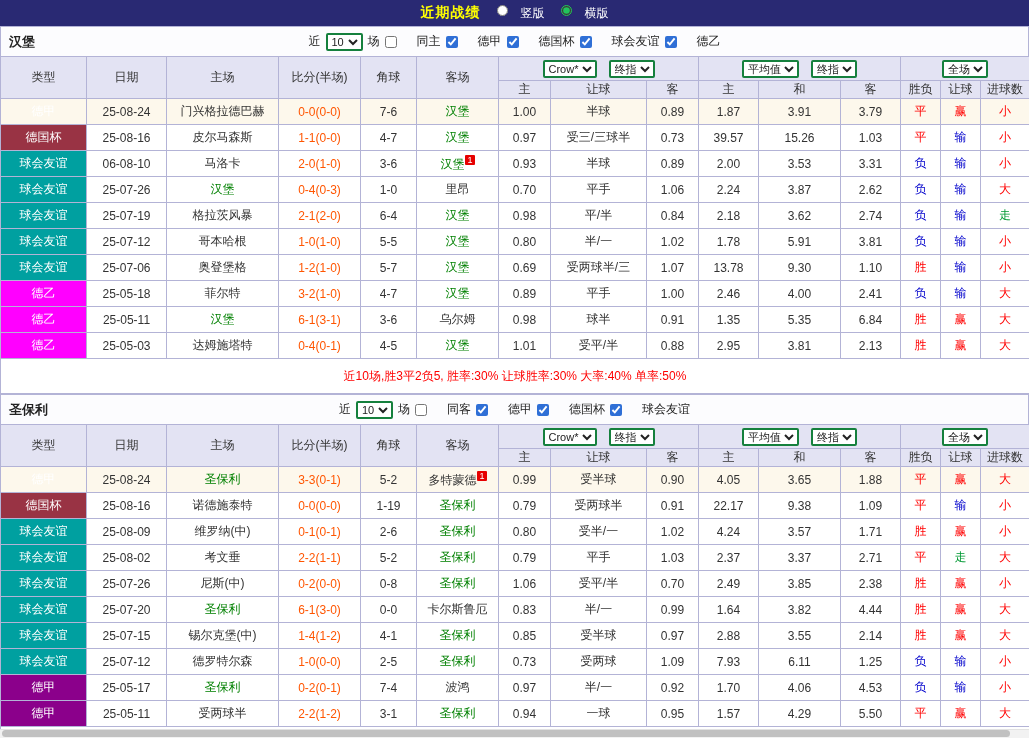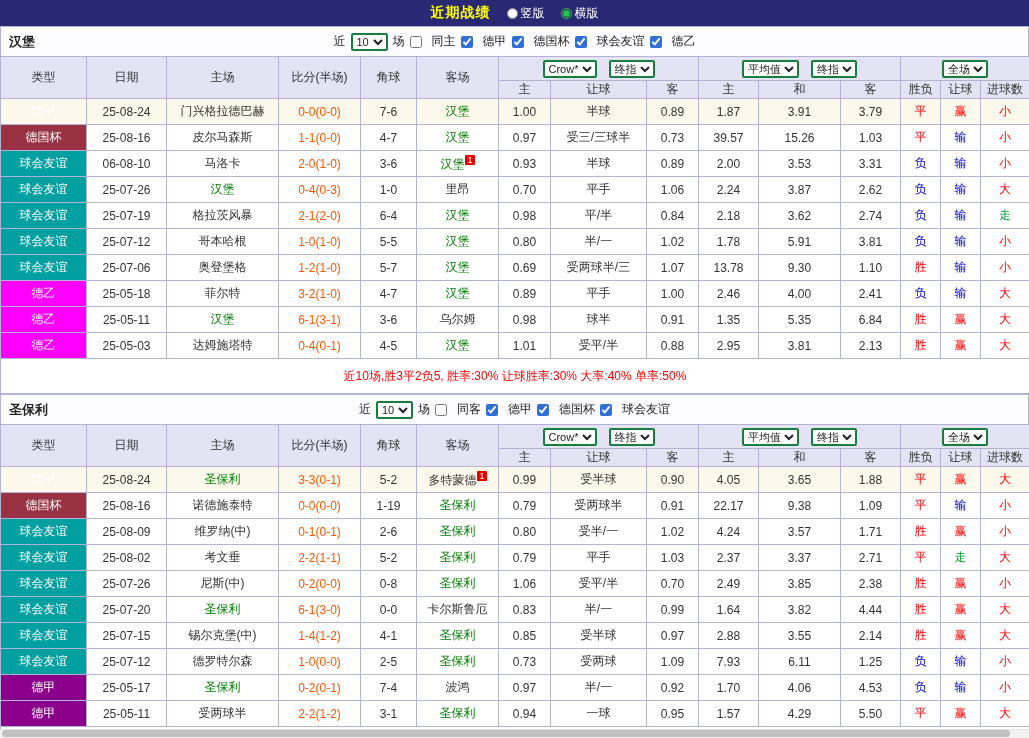--- a/index.html
+++ b/index.html
@@ -3,29 +3,29 @@
 <meta charset="utf-8">
 <style>
   *{box-sizing:border-box;margin:0;padding:0}
   html,body{width:1029px;height:738px;overflow:hidden;background:#fff;
     font-family:"Liberation Sans","DejaVu Sans",sans-serif;font-size:12px;position:relative}
 
   
   .topbar{height:26px;background:var(--c-topbar);display:flex;align-items:center;
     justify-content:center;gap:16px;color:#fff}
   .topbar .title{color:var(--c-title);font-weight:bold;font-size:14px;letter-spacing:1px}
-  .topbar label{display:flex;align-items:center;gap:3px;cursor:pointer}
+  .topbar label{display:flex;align-items:flex-start;gap:13px;cursor:pointer}
   input[type=radio]{accent-color:#21c45d;width:11px;height:11px}
 
   
   .section-head{height:30px;display:flex;align-items:center;justify-content:center;
     background:#fcfcfe;border:1px solid var(--c-border);border-bottom:none;position:relative}
   .team-name{position:absolute;left:8px;font-weight:bold;font-size:13px;color:#222}
   .filters{display:flex;align-items:center;gap:5px;color:#222}
-  .filters label{display:flex;align-items:center;gap:10px;cursor:pointer}
+  .filters label{display:flex;align-items:center;gap:20px;cursor:pointer}
   input[type=checkbox]{accent-color:#2f6fd6;width:12px;height:12px}
 
   select{font-size:11px;height:18px;border:2px solid #15803d;background:#fff;
     border-radius:2px;color:#222}
 
   
   table{border-collapse:collapse;table-layout:fixed;width:1029px}
   th,td{border:1px solid var(--c-border);text-align:center;padding:0 2px;
     overflow:hidden;white-space:nowrap;font-size:12px}
   thead th{background:var(--c-headerBg);font-weight:normal;color:#333}

